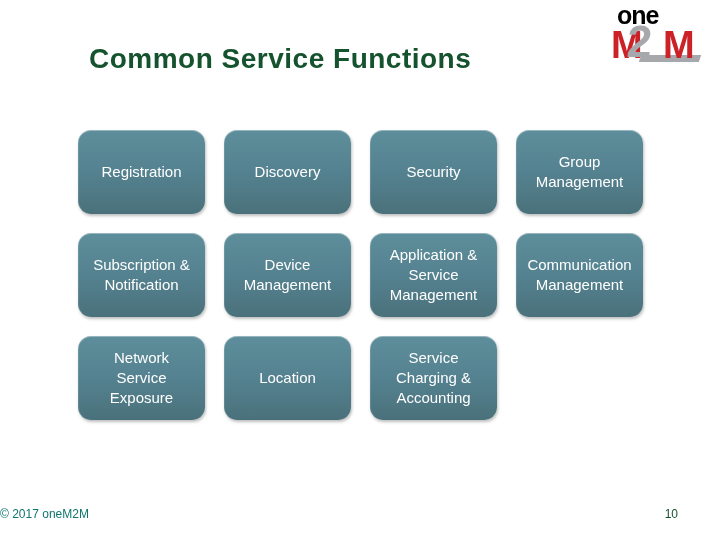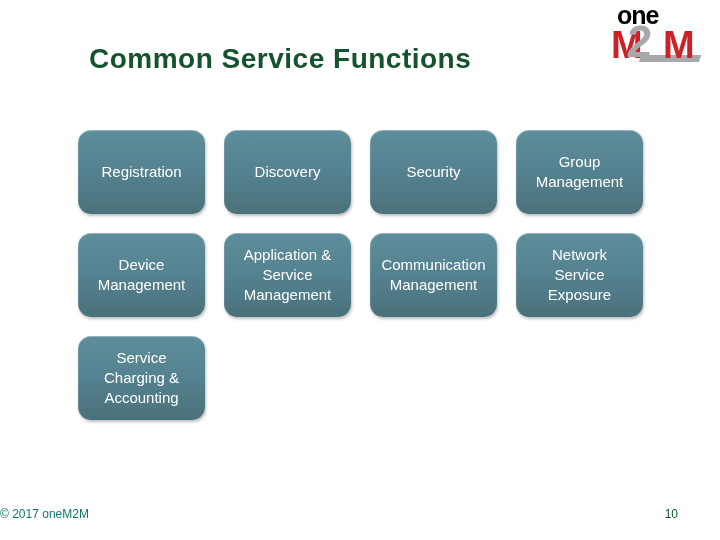--- a/index.html
+++ b/index.html
@@ -102,38 +102,45 @@
       <span class="csf-box-label">Discovery</span>
     </div>
     <div class="csf-box">
       <span class="csf-box-label">Security</span>
     </div>
     <div class="csf-box">
       <span class="csf-box-label">Group
 Management</span>
     </div>
     <div class="csf-box">
+      <span class="csf-box-label">Subscription &amp;
+Notification</span>
+    </div>
+    <div class="csf-box">
       <span class="csf-box-label">Device
 Management</span>
     </div>
     <div class="csf-box">
       <span class="csf-box-label">Application &amp;
 Service
 Management</span>
     </div>
     <div class="csf-box">
       <span class="csf-box-label">Communication
 Management</span>
     </div>
     <div class="csf-box">
       <span class="csf-box-label">Network
 Service
 Exposure</span>
     </div>
     <div class="csf-box">
+      <span class="csf-box-label">Location</span>
+    </div>
+    <div class="csf-box">
       <span class="csf-box-label">Service
 Charging &amp;
 Accounting</span>
     </div>
   </div>
 
   <div class="footer-copyright">© 2017 oneM2M</div>
   <div class="page-number">10</div>
 
 </div>

